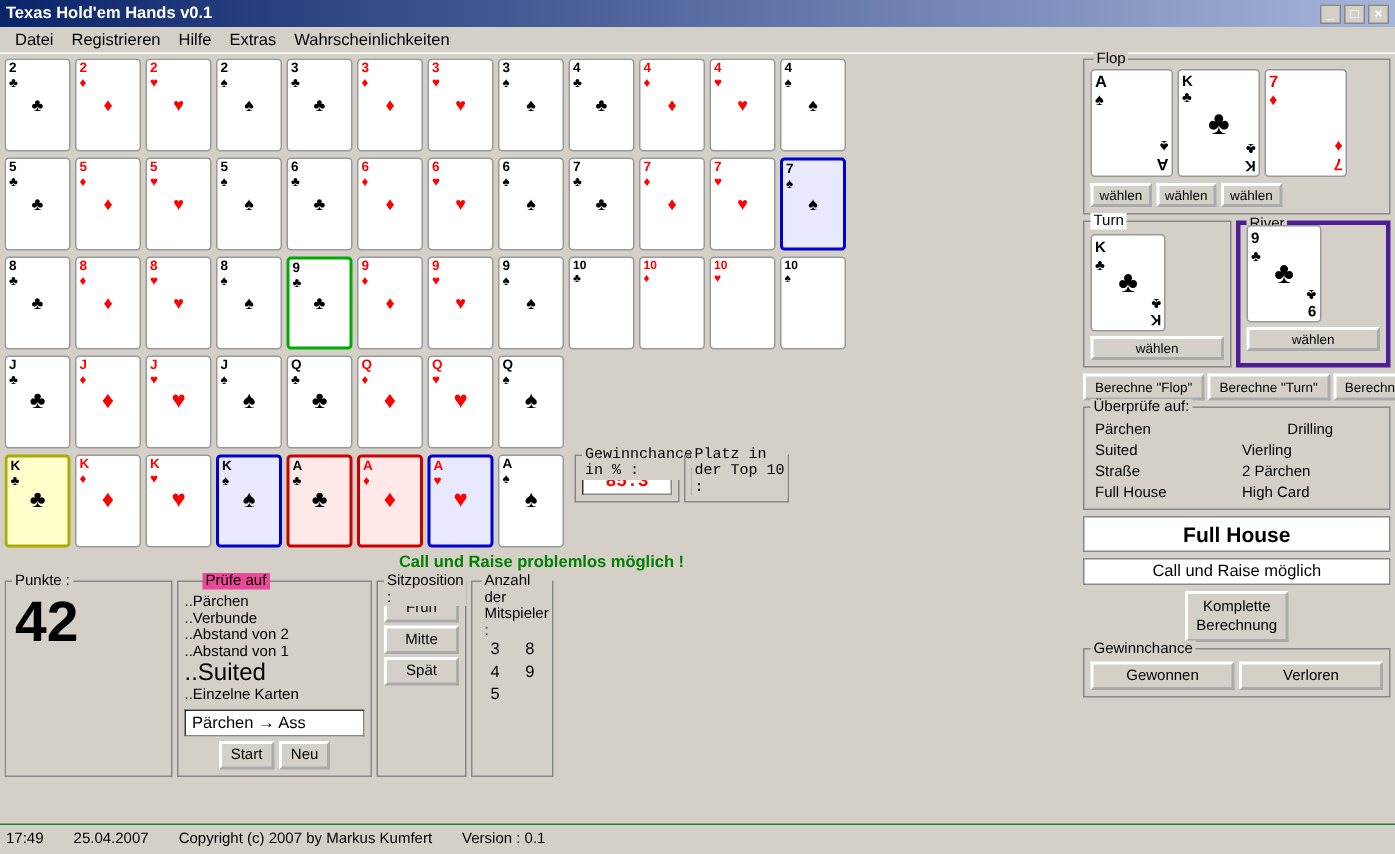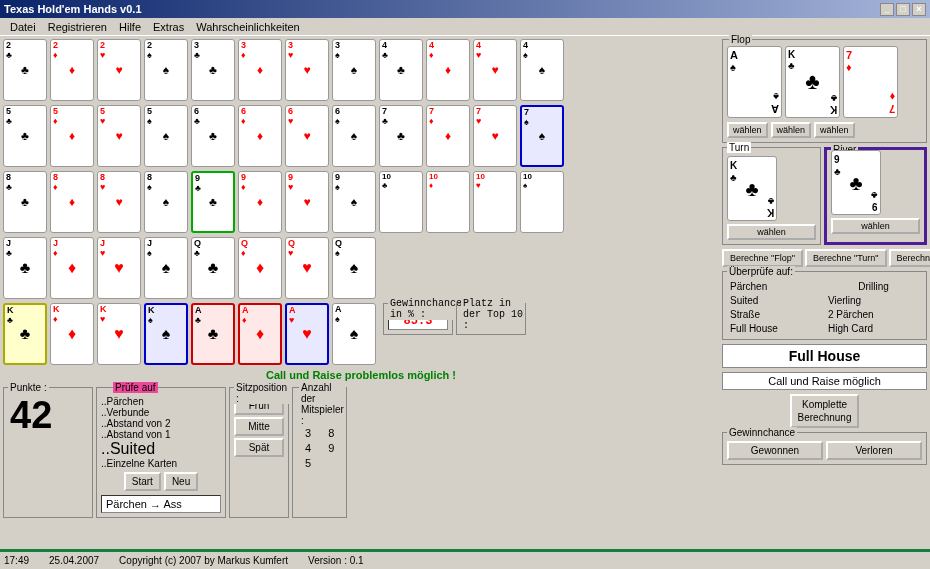--- a/index.html
+++ b/index.html
@@ -145,21 +145,21 @@
       gap: 3px;
     }
 
     
     .statusbar {
       position: absolute;
       bottom: 0;
       left: 0; right: 0;
       height: 20px;
       background: #d4d0c8;
-      border-top: 3px solid #15803d;
+      border-top: 1px solid #15803d;
       display: flex;
       align-items: center;
       padding: 0 4px;
       font-size: 10px;
       gap: 20px;
     }
     .c-top { display: flex; flex-direction: column; font-size: 9px; line-height: 1.1; }
     .c-mid { 
       position: absolute; top: 50%; left: 50%;
       transform: translate(-50%, -50%);
@@ -428,39 +428,39 @@
         </div>
       </div>
     </div>
 
     <div style="text-align:center; padding:2px;">
       <span style="color:green;font-weight:bold;font-size:11px;">Call und Raise problemlos möglich !</span>
     </div>
 
     <div style="display:flex; gap:3px; margin-top:2px;">
 
-      <div style="border:1px solid #888;position:relative;padding:8px 6px 4px 6px;width:90px;flex-shrink:0;">
+      <div style="border:1px solid #888;position:relative;padding:8px 6px 4px 6px;width:112px;flex-shrink:0;">
         <span style="position:absolute;top:-6px;left:4px;background:#d4d0c8;padding:0 2px;font-size:10px;">Punkte :</span>
         <div style="font-size:38px;font-weight:bold;line-height:1;">42</div>
       </div>
 
       <div style="border:1px solid #888;position:relative;padding:8px 4px 4px 4px;width:130px;flex-shrink:0;">
         <span style="position:absolute;top:-6px;left:16px;background:#ec4899;padding:0 2px;font-size:10px;">Prüfe auf</span>
         <div style="font-size:10px;cursor:pointer;">..Pärchen</div>
         <div style="font-size:10px;cursor:pointer;">..Verbunde</div>
         <div style="font-size:10px;cursor:pointer;">..Abstand von 2</div>
         <div style="font-size:10px;cursor:pointer;">..Abstand von 1</div>
         <div style="font-size:16px;cursor:pointer;">..Suited</div>
         <div style="font-size:10px;cursor:pointer;">..Einzelne Karten</div>
+        <div style="display:flex; gap:3px; margin-top:4px;">
+          <div style="background:white;border:1px inset #888;padding:2px 4px;font-size:11px;flex:1;">Pärchen → Ass</div>
+        </div>
         <div style="display:flex; gap:3px; margin-top:3px; justify-content:center;">
           <button class="btn">Start</button>
           <button class="btn">Neu</button>
-        </div>
-        <div style="display:flex; gap:3px; margin-top:4px;">
-          <div style="background:white;border:1px inset #888;padding:2px 4px;font-size:11px;flex:1;">Pärchen → Ass</div>
         </div>
       </div>
 
       <div style="border:1px solid #888;position:relative;padding:8px 4px 4px 4px;flex-shrink:0;">
         <span style="position:absolute;top:-6px;left:4px;background:#d4d0c8;padding:0 2px;font-size:10px;">Sitzposition :</span>
         <div style="display:flex;flex-direction:column;gap:2px;">
           <button class="btn" style="width:50px;text-align:center;">Früh</button>
           <button class="btn" style="width:50px;text-align:center;">Mitte</button>
           <button class="btn" style="width:50px;text-align:center;">Spät</button>
         </div>

